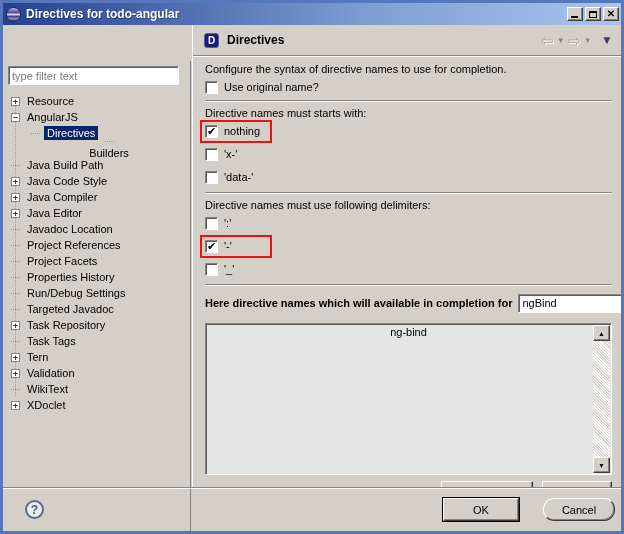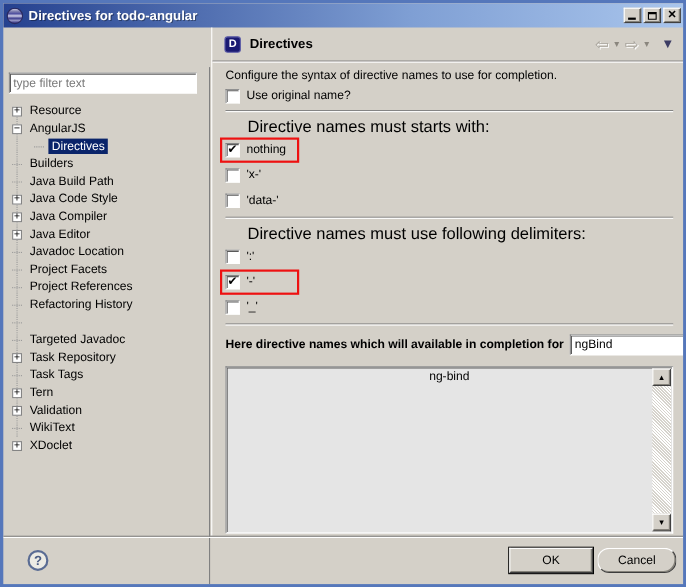--- a/index.html
+++ b/index.html
@@ -62,21 +62,21 @@
   .nav { display:flex; align-items:center; gap:5px; }
   .arrow { font-size:15px; color:#a8a49c; line-height:1; text-shadow:1px 1px 0 #fff; }
   .caret { font-size:9px; color:#8a867e; }
   .viewmenu { font-size:12px; color:#3c3c64; margin-left:6px; }
   .sep { height:2px; border-top:1px solid #848484; border-bottom:1px solid #fff; }
   .hdr-sep { margin:0 -9px 0 -12px; }
   .intro { font-size:11px; margin-top:6px; }
   .cb-row { display:flex; align-items:center; gap:6px; height:14px; font-size:11px; }
   .row-use { margin-top:5px; }
   .sep-a { margin-top:6px; }
-  .group-label { font-size:15px; margin-top:5px;margin-left:20px; }
+  .group-label { font-size:11px; margin-top:5px; }
   .opt-row { margin-top:9px; }
   .opt-row:first-child { margin-top:5px; }
   .cb { width:13px; height:13px; background:#fff; flex:0 0 auto;
     border:1px solid; border-color:#848484 #fff #fff #848484;
     box-shadow:inset 1px 1px 0 #5a5a5a;
     font-size:11px; line-height:11px; text-align:center; color:#000; }
   .ann-wrap { display:inline-flex; align-items:center; gap:6px;
     border:2px solid #ee1111; padding:3px 6px 3px 3px; margin:-5px 0 -5px -5px;
     min-width:72px; }
   .sep-b { margin-top:8px; }
@@ -103,21 +103,21 @@
     box-shadow:inset -1px -1px 0 #85827a; cursor:default; }
   .btn-restore { width:92px; height:22px;margin-left:12px; }
   .btn-apply { width:70px; height:22px; }
   
   .footer { position:absolute; left:0; right:0; bottom:0; height:44px;
     border-top:1px solid #848484; box-shadow:inset 0 1px 0 #fff;
     display:flex; align-items:center; }
   .help { width:19px; height:19px; margin-left:22px; border-radius:50%;
     border:2px solid #5a6c94; color:#4a5c84; font-size:12px; font-weight:bold;
     display:flex; align-items:center; justify-content:center; background:#ecebe4; }
-  .footer-btns { margin-left:auto; margin-right:6px; display:flex; gap:4px; }
+  .footer-btns { margin-left:auto; margin-right:6px; display:flex; gap:24px; }
   .btn-ok { width:76px; height:23px; box-shadow:inset -1px -1px 0 #85827a, 0 0 0 1px #000; }
   .btn-cancel { width:72px; height:23px;border-radius:11px; }
 </style>
 </head>
 <body>
 
 <div class="window">
   <div class="titlebar">
     <span class="app-icon"></span>
     <span class="title">Directives for todo-angular</span>
@@ -142,21 +142,21 @@
             <span class="tree-label">Resource</span>
           </div>
           <div class="tree-row" style="padding-left: 8px;">
             <span class="expand-box">−</span>
             <span class="tree-label">AngularJS</span>
           </div>
           <div class="tree-row selected" style="padding-left: 28px;">
             <span class="leaf-stub"></span>
             <span class="tree-label">Directives</span>
           </div>
-          <div class="tree-row" style="padding-left: 8px;">
+          <div class="tree-row" style="padding-left: 25px; flex-direction: column;">
             <span class="leaf-stub"></span>
             <span class="tree-label">Builders</span>
           </div>
           <div class="tree-row" style="padding-left: 8px;">
             <span class="leaf-stub"></span>
             <span class="tree-label">Java Build Path</span>
           </div>
           <div class="tree-row" style="padding-left: 8px;">
             <span class="expand-box">+</span>
             <span class="tree-label">Java Code Style</span>
@@ -168,32 +168,33 @@
           <div class="tree-row" style="padding-left: 8px;">
             <span class="expand-box">+</span>
             <span class="tree-label">Java Editor</span>
           </div>
           <div class="tree-row" style="padding-left: 8px;">
             <span class="leaf-stub"></span>
             <span class="tree-label">Javadoc Location</span>
           </div>
           <div class="tree-row" style="padding-left: 8px;">
             <span class="leaf-stub"></span>
+            <span class="tree-label">Project References</span>
+          </div>
+          <div class="tree-row" style="padding-left: 8px;">
+            <span class="leaf-stub"></span>
             <span class="tree-label">Project Facets</span>
           </div>
           <div class="tree-row" style="padding-left: 8px;">
             <span class="leaf-stub"></span>
-            <span class="tree-label">Project References</span>
-          </div>
-          <div class="tree-row" style="padding-left: 8px;">
-            <span class="leaf-stub"></span>
-            <span class="tree-label">Refactoring History</span>
-          </div>
-          <div class="tree-row" style="padding-left: 8px;">
-            <span class="leaf-stub"></span>
+            <span class="tree-label">Properties History</span>
+          </div>
+          <div class="tree-row" style="padding-left: 8px;">
+            <span class="leaf-stub"></span>
+            <span class="tree-label">Run/Debug Settings</span>
           </div>
           <div class="tree-row" style="padding-left: 8px;">
             <span class="leaf-stub"></span>
             <span class="tree-label">Targeted Javadoc</span>
           </div>
           <div class="tree-row" style="padding-left: 8px;">
             <span class="expand-box">+</span>
             <span class="tree-label">Task Repository</span>
           </div>
           <div class="tree-row" style="padding-left: 8px;">

